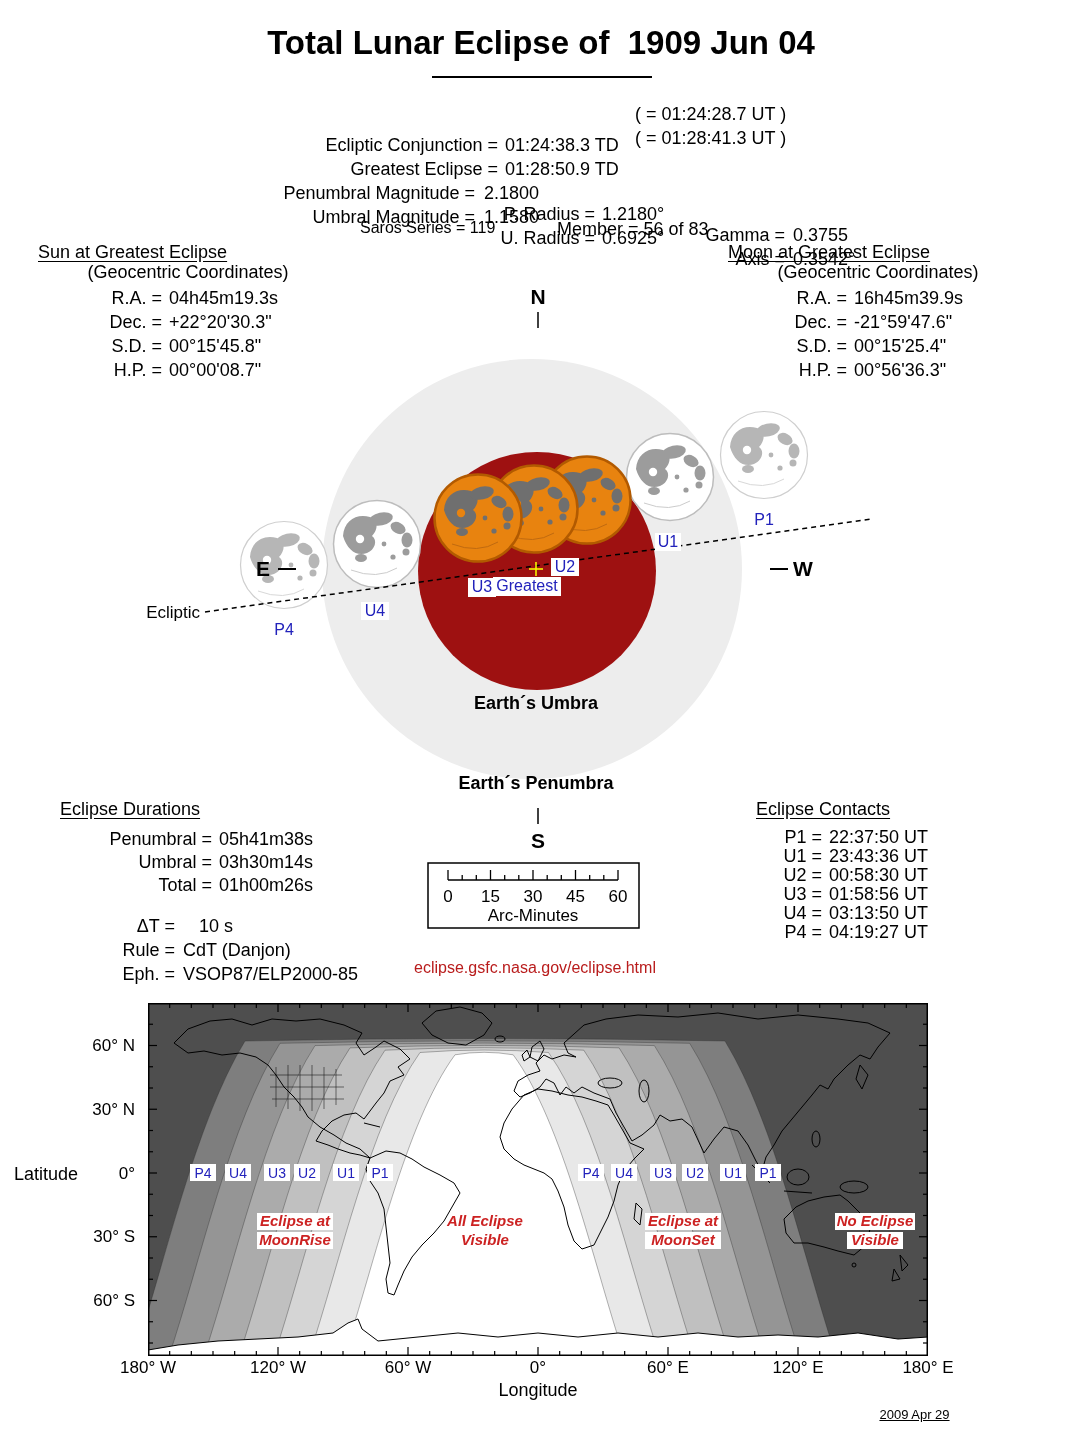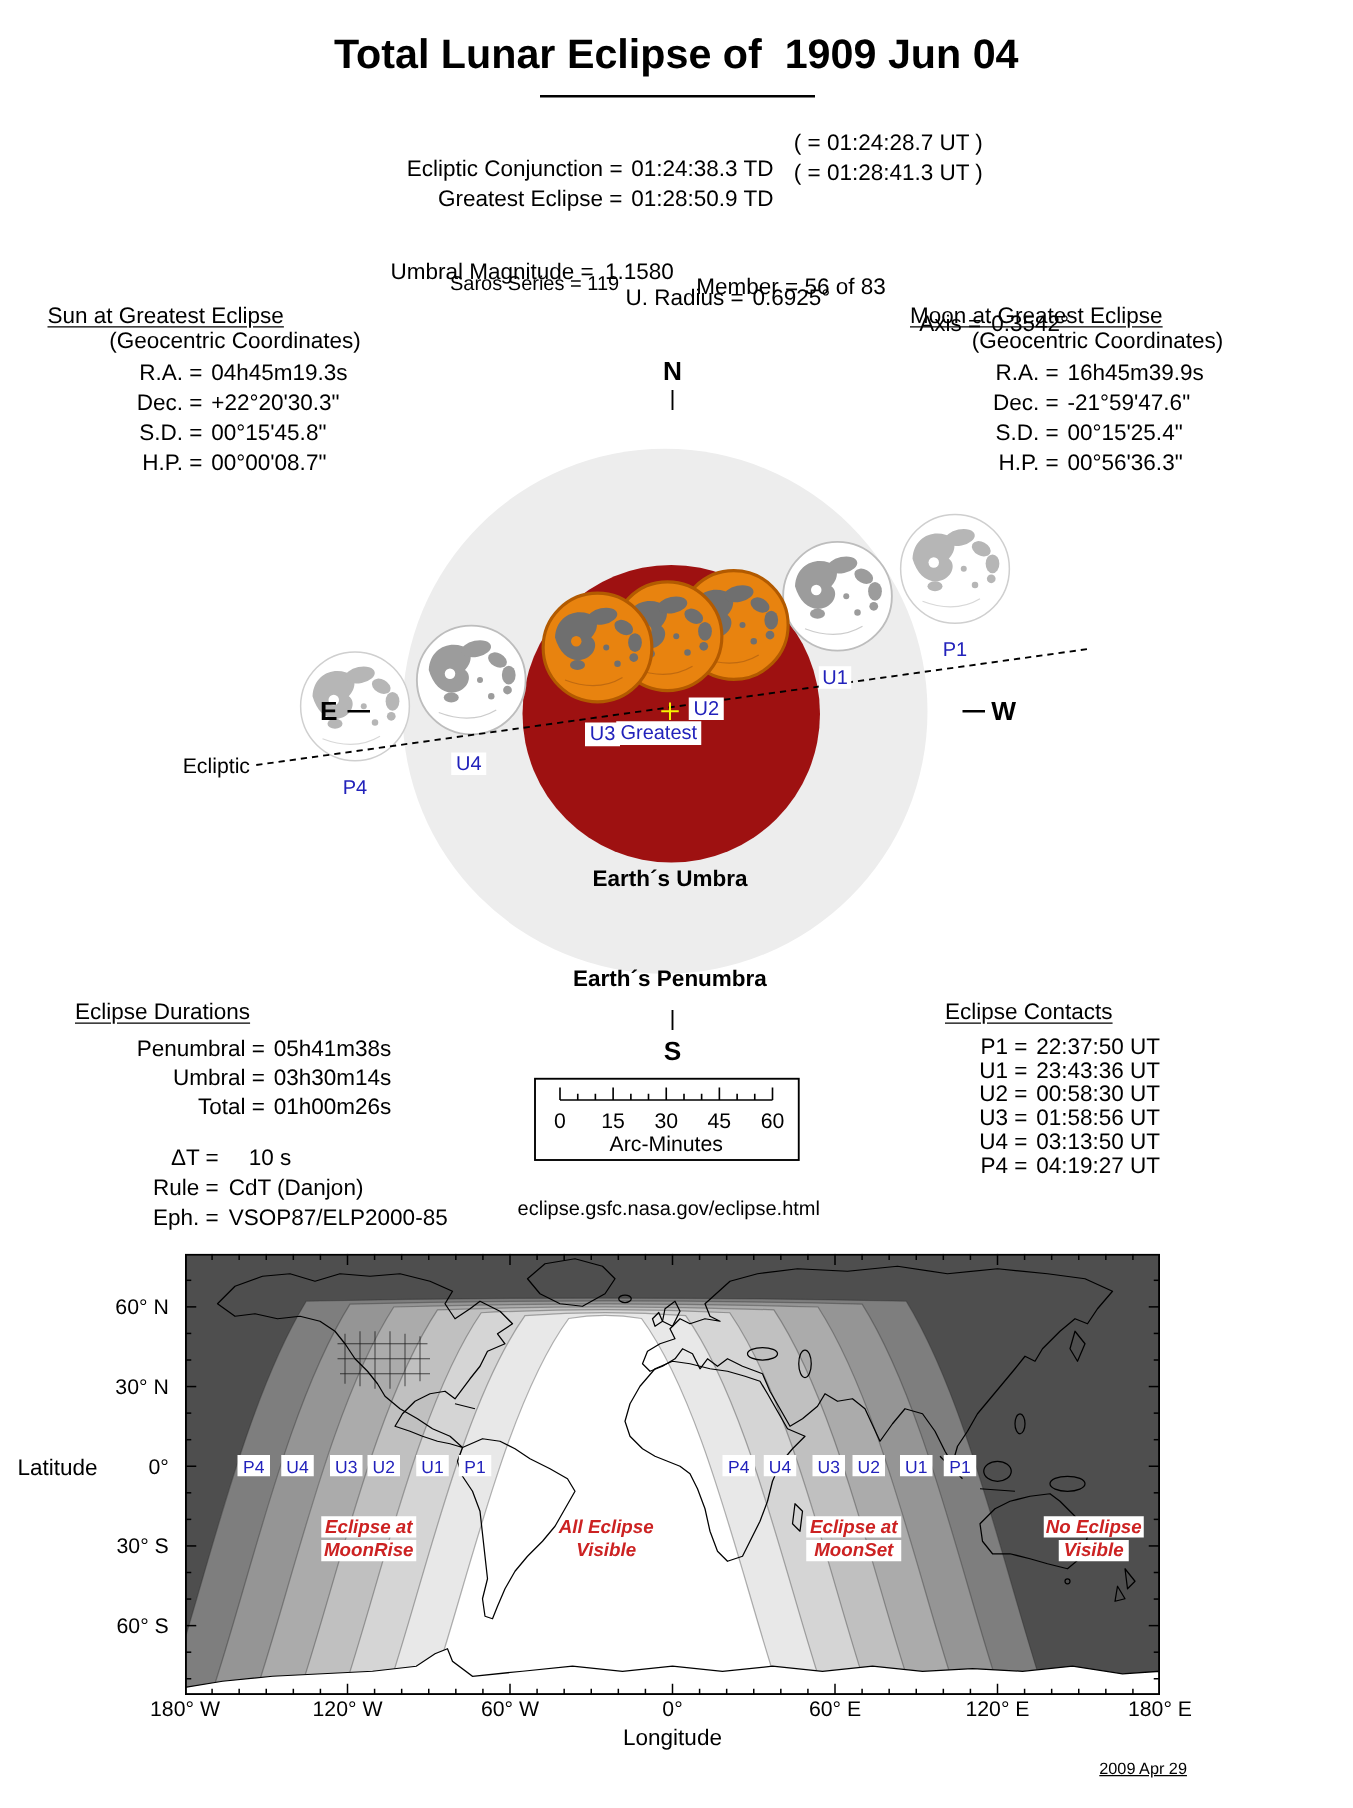--- a/index.html
+++ b/index.html
@@ -6,40 +6,40 @@
   .page{position:relative;width:1082px;height:1446px;background:#fff;overflow:hidden;
         font-family:"Liberation Sans",sans-serif;color:#000;}
   .abs{position:absolute;}
   .pre{white-space:pre;}
   .title{top:24px;left:0;width:1082px;text-align:center;font-size:33px;font-weight:bold;white-space:pre;}
   .title-rule{top:76px;left:432px;width:220px;height:2px;background:#000;}
   .kvrow{position:absolute;font-size:18px;white-space:pre;}
   .kl{display:inline-block;text-align:right;white-space:pre;}
   .kv{display:inline-block;margin-left:7px;white-space:pre;}
   .conj{left:192px;}
-  .conj .kl{width:286px;}
+  .conj .kl{width:286px;margin-top:10px;}
   .conj .par{position:absolute;left:443px;top:0;}
   .mag{left:200px;width:700px;}
   .mag .c1l{display:inline-block;width:255px;text-align:right;}
   .mag .c1v{display:inline-block;margin-left:9px;}
   .mag .c2l{position:absolute;left:250px;width:145px;text-align:right;}
   .mag .c2v{position:absolute;left:402px;}
   .mag .c3l{position:absolute;left:440px;width:145px;text-align:right;}
   .mag .c3v{position:absolute;left:593px;}
   .blocktitle{font-size:18px;text-decoration:underline;text-underline-offset:3px;}
   .blocksub{font-size:18px;text-align:center;}
   .sunb .kl{width:104px;}
   .moonb .kl{width:102px;}
   .durb .kl{width:154px;}
   .parb .kl{width:117px;}
   .parb .kv{margin-left:8px;}
   .parb .pad{padding-left:16px;}
   .conb .kl{width:52px;}
   .credit1{top:937px;left:335px;width:400px;text-align:center;font-style:italic;font-size:16px;color:#333;}
-  .credit2{top:959px;left:335px;width:400px;text-align:center;font-size:16px;color:#000000;}
+  .credit2{top:959px;left:335px;width:400px;text-align:center;font-size:16px;color:#b91c1c;}
   .latlab{width:95px;text-align:right;font-size:17px;}
   .lonlab{width:80px;text-align:center;font-size:17px;}
   .axist{font-size:18px;}
   .datestamp{top:1407px;left:852px;width:125px;text-align:center;font-size:13px;text-decoration:underline;}
   svg text{font-family:"Liberation Sans",sans-serif;}
   .blab{font-size:14px;fill:#2222bb;text-anchor:middle;}
   .dlab{font-size:16px;fill:#2222bb;text-anchor:middle;}
   .wb{fill:#ffffff;}
   .rl{font-size:15px;font-style:italic;font-weight:bold;fill:#cc2222;text-anchor:middle;}
   .tk{stroke:#000;stroke-width:1.2;}
@@ -56,20 +56,25 @@
   <div class="abs title">Total Lunar Eclipse of  1909 Jun 04</div>
   <div class="abs title-rule"></div>
 
   <div class="kvrow conj" style="top:104px">
     <span class="kl">Ecliptic Conjunction =</span><span class="kv">01:24:38.3 TD</span><span class="par">( = 01:24:28.7 UT )</span>
   </div>
   <div class="kvrow conj" style="top:128px">
     <span class="kl">Greatest Eclipse =</span><span class="kv">01:28:50.9 TD</span><span class="par">( = 01:28:41.3 UT )</span>
   </div>
 
+  <div class="kvrow mag" style="top:162px">
+    <span class="c1l">Penumbral Magnitude =</span><span class="c1v">2.1800</span>
+    <span class="c2l">P. Radius =</span><span class="c2v">1.2180°</span>
+    <span class="c3l">Gamma =</span><span class="c3v">0.3755</span>
+  </div>
   <div class="kvrow mag" style="top:186px">
     <span class="c1l">Umbral Magnitude =</span><span class="c1v">1.1580</span>
     <span class="c2l">U. Radius =</span><span class="c2v">0.6925°</span>
     <span class="c3l">Axis =</span><span class="c3v">0.3542°</span>
   </div>
 
   <span class="abs pre" style="top:219px;left:360px;font-size:16px">Saros Series = 119</span>
   <span class="abs pre" style="top:219px;left:557px;font-size:18px">Member = 56 of 83</span>
 
   <div class="abs sunb">

